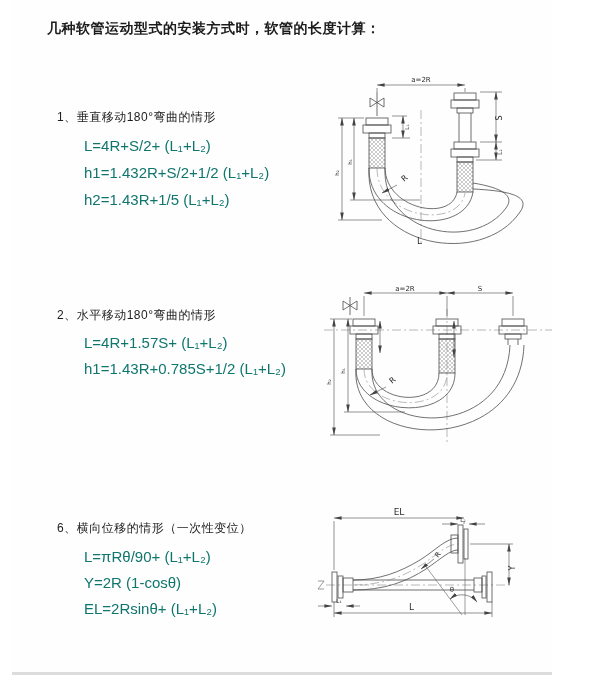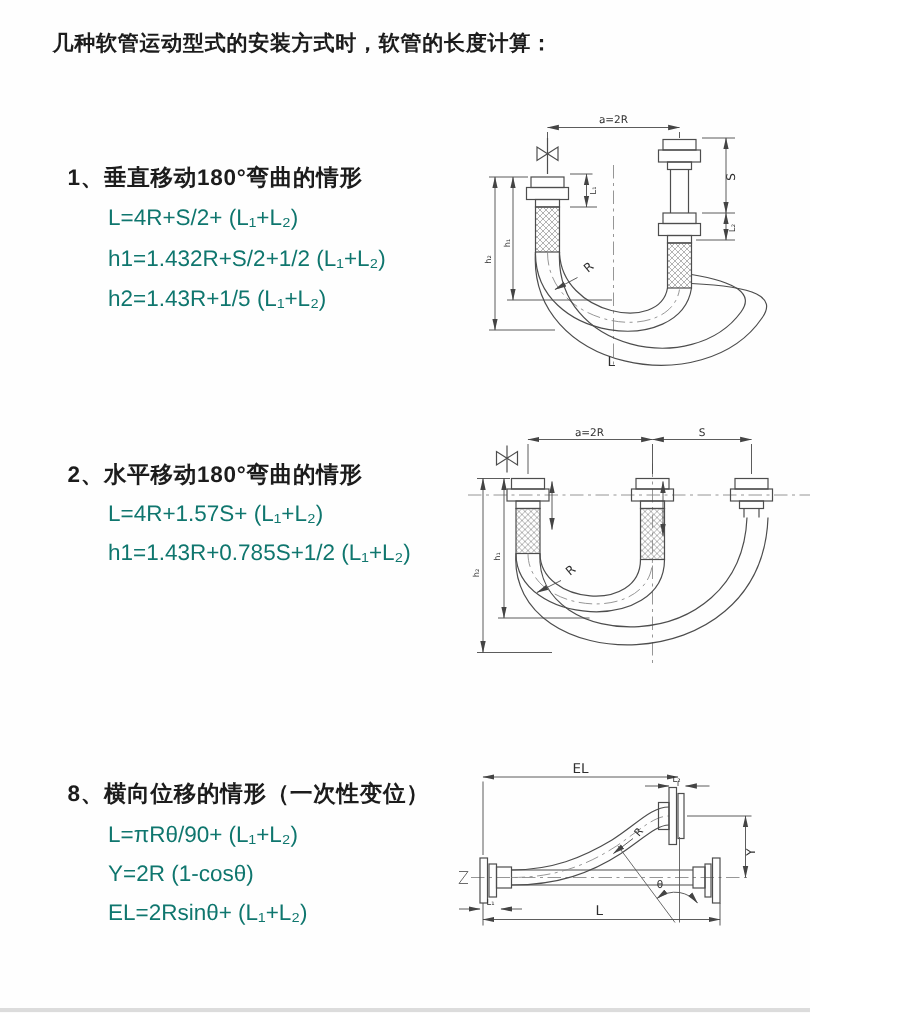--- a/index.html
+++ b/index.html
@@ -1,20 +1,20 @@
 <!DOCTYPE html>
 <html><head>
 <meta charset="utf-8">
 <style>
   html,body{margin:0;padding:0;background:#ffffff;}
   .page{position:relative;width:540px;height:675px;background:#fefefe;overflow:hidden;
-        font-family:"Liberation Sans","DejaVu Sans",sans-serif;color:#1c1c1c;}
+        font-family:"Liberation Sans","DejaVu Sans",sans-serif;color:#1c1c1c;margin-left:12px;}
   .t{position:absolute;white-space:nowrap;}
   .title{font-size:14px;font-weight:700;letter-spacing:.5px;}
-  .heading{font-size:15px;font-weight:700;letter-spacing:.5px;}
+  .heading{font-size:12px;font-weight:400;letter-spacing:.5px;}
   .formula{font-size:15px;font-weight:400;color:#0f766e;}
   svg.diag{position:absolute;overflow:visible;}
   svg .ln{stroke:#4d4d4d;stroke-width:.8;fill:none;}
   svg .thin{stroke:#5a5a5a;stroke-width:.6;fill:none;}
   svg .cl{stroke:#8a8a8a;stroke-width:.6;fill:none;stroke-dasharray:9 3 2 3;}
   svg .dim{stroke:#4a4a4a;stroke-width:.6;fill:none;}
   svg text{font-family:"DejaVu Sans",sans-serif;fill:#2e2e2e;font-size:7px;}
   svg text.big{font-size:9px;}
   svg text.med{font-size:8px;}
   svg text.sm{font-size:5.5px;}
@@ -29,21 +29,21 @@
 
   <div class="t heading" style="left:45px;top:109px">1、垂直移动180°弯曲的情形</div>
   <div class="t formula" style="left:72px;top:137px">L=4R+S/2+ (L₁+L₂)</div>
   <div class="t formula" style="left:72px;top:164px">h1=1.432R+S/2+1/2 (L₁+L₂)</div>
   <div class="t formula" style="left:72px;top:191px">h2=1.43R+1/5 (L₁+L₂)</div>
 
   <div class="t heading" style="left:45px;top:307px">2、水平移动180°弯曲的情形</div>
   <div class="t formula" style="left:72px;top:334px">L=4R+1.57S+ (L₁+L₂)</div>
   <div class="t formula" style="left:72px;top:360px">h1=1.43R+0.785S+1/2 (L₁+L₂)</div>
 
-  <div class="t heading" style="left:45px;top:520px">8、横向位移的情形（一次性变位）</div>
+  <div class="t heading" style="left:45px;top:520px">6、横向位移的情形（一次性变位）</div>
   <div class="t formula" style="left:72px;top:548px">L=πRθ/90+ (L₁+L₂)</div>
   <div class="t formula" style="left:72px;top:574px">Y=2R (1-cosθ)</div>
   <div class="t formula" style="left:72px;top:600px">EL=2Rsinθ+ (L₁+L₂)</div>
 
   <svg class="diag" style="left:312px;top:72px;width:232px;height:182px" viewBox="0 0 232 182">
     <defs>
       <marker id="ar1" markerWidth="8" markerHeight="5" refX="7.6" refY="2.5" orient="auto-start-reverse" markerUnits="userSpaceOnUse" viewBox="0 0 8 5">
         <path d="M0,0.7 L8,2.5 L0,4.3 z" fill="#444"></path>
       </marker>
       <pattern id="braid1" width="4" height="4" patternUnits="userSpaceOnUse">

